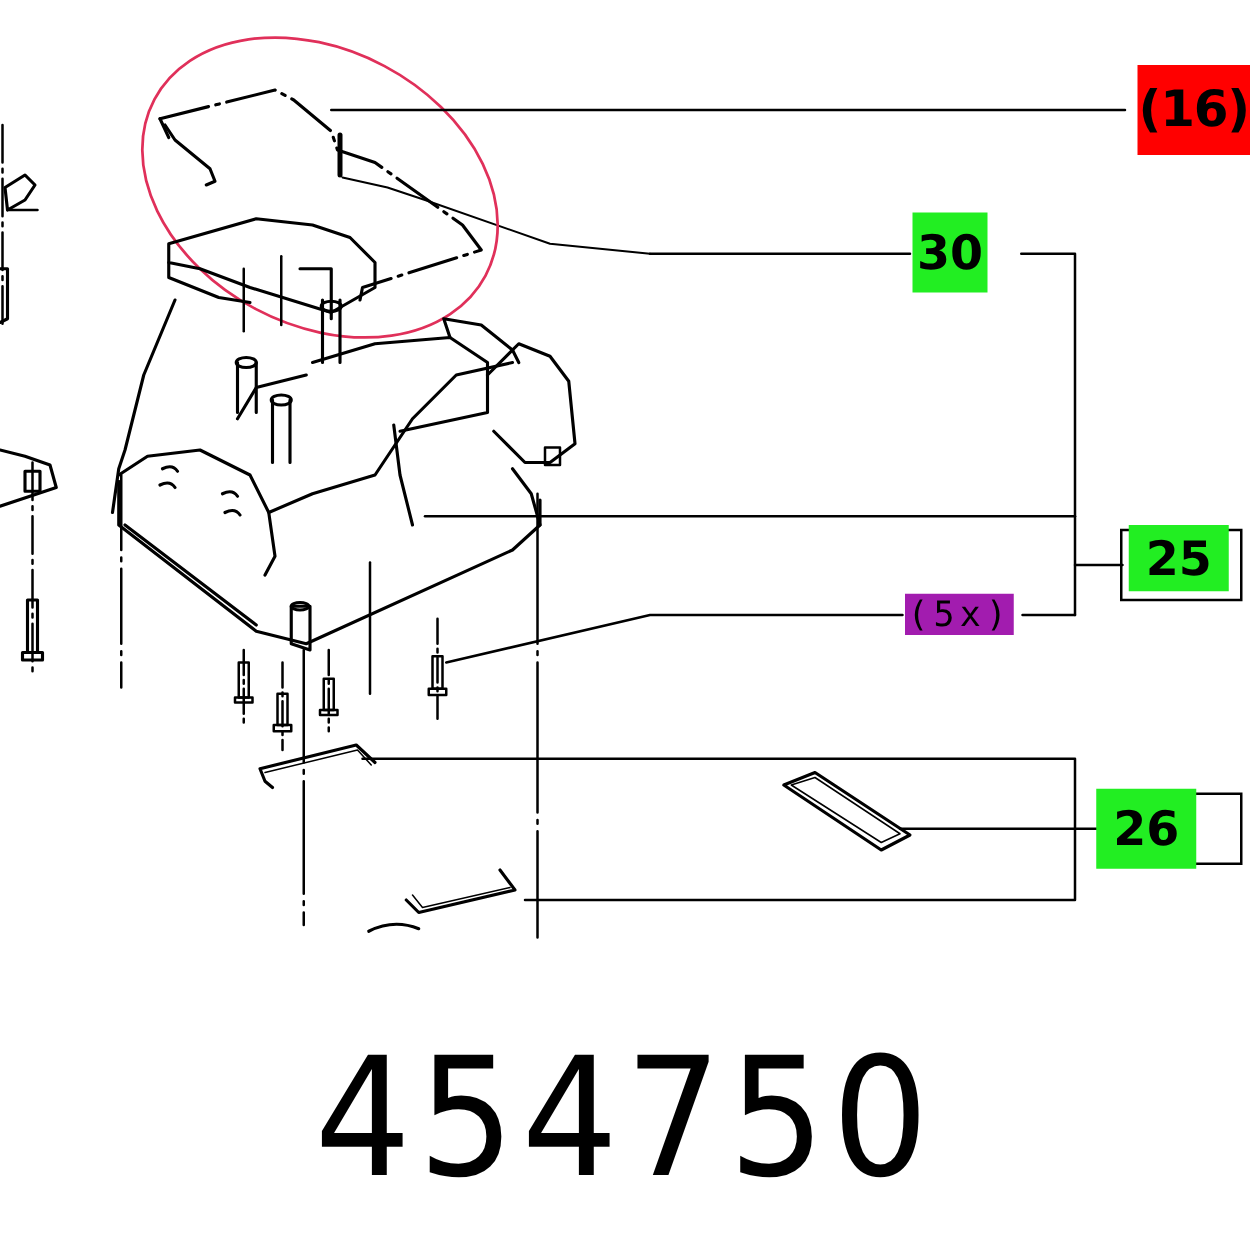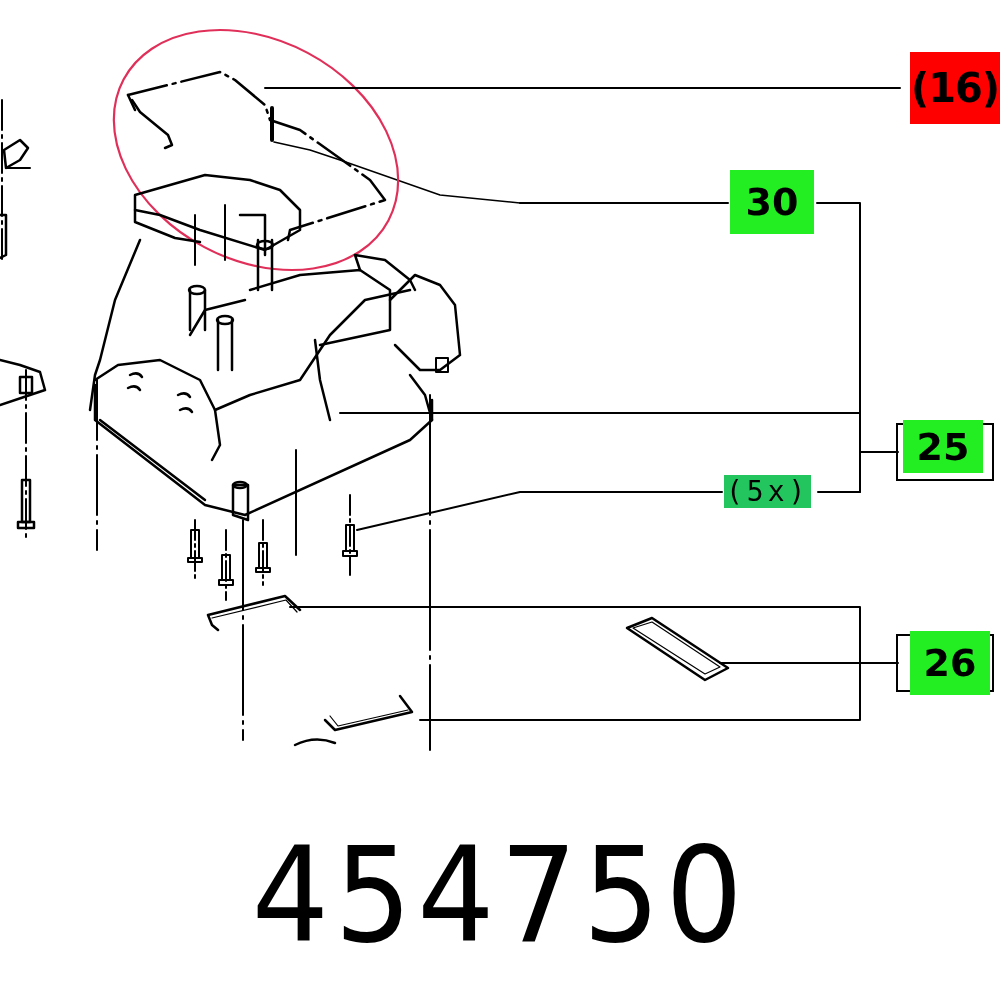--- a/index.html
+++ b/index.html
@@ -8,21 +8,21 @@
   .label-box {
     position: absolute; display: flex; align-items: center; justify-content: center;
     font-family: "DejaVu Sans", sans-serif; font-weight: bold; color: #000;
     box-sizing: border-box;
   }
   .label-red { background: #ff0000; font-size: 40px; letter-spacing: -1px; }
   .label-green { background: #22ee22; font-size: 38px; }
   .label-frame { position: absolute; border: 2px solid #000; box-sizing: border-box; }
   .qty {
     position: absolute; font-family: "DejaVu Sans Mono", monospace; font-size: 28px;
-    color: #000; letter-spacing: 4px; background: #22c55e; padding: 0 2px;
+    color: #000; letter-spacing: 4px; background: #a21caf; padding: 0 2px;
   }
   .part-number {
     position: absolute; left: 0; width: 1000px; top: 818px; text-align: center;
     font-family: "DejaVu Sans", sans-serif; font-size: 132px; color: #000;
     letter-spacing: 6px; transform: scaleX(0.92); transform-origin: center;
   }
 </style>
 </head>
 <body>
 
@@ -136,31 +136,31 @@
         <path d="M290 607 L860 607 L860 720 L420 720"></path>
         <path d="M720 663 L898 663"></path>
       </g>
     </g>
   </svg>
 
   <div class="label-box label-red" style="left:910px; top:52px; width:90px; height:72px;">
     <span>(16)</span>
   </div>
 
-  <div class="label-box label-green" style="left:730px; top:170px; width:84px; height:64px;text-align:right;">
+  <div class="label-box label-green" style="left:730px; top:170px; width:60px; height:64px;text-align:right;">
     <span>30</span>
   </div>
 
   <div class="label-frame" style="left:896px; top:423px; width:98px; height:58px;"></div>
   <div class="label-box label-green" style="left:903px; top:420px; width:80px; height:53px;">
     <span>25</span>
   </div>
 
   <div class="label-frame" style="left:896px; top:634px; width:98px; height:58px;"></div>
-  <div class="label-box label-green" style="left:910px; top:631px; width:80px; height:64px;">
+  <div class="label-box label-green" style="left:877px; top:631px; width:80px; height:64px;">
     <span>26</span>
   </div>
 
   <div class="qty" style="left:724px; top:475px;">(5x)</div>
 
   <div class="part-number">454750</div>
 
 </div>
 
 </body></html>

